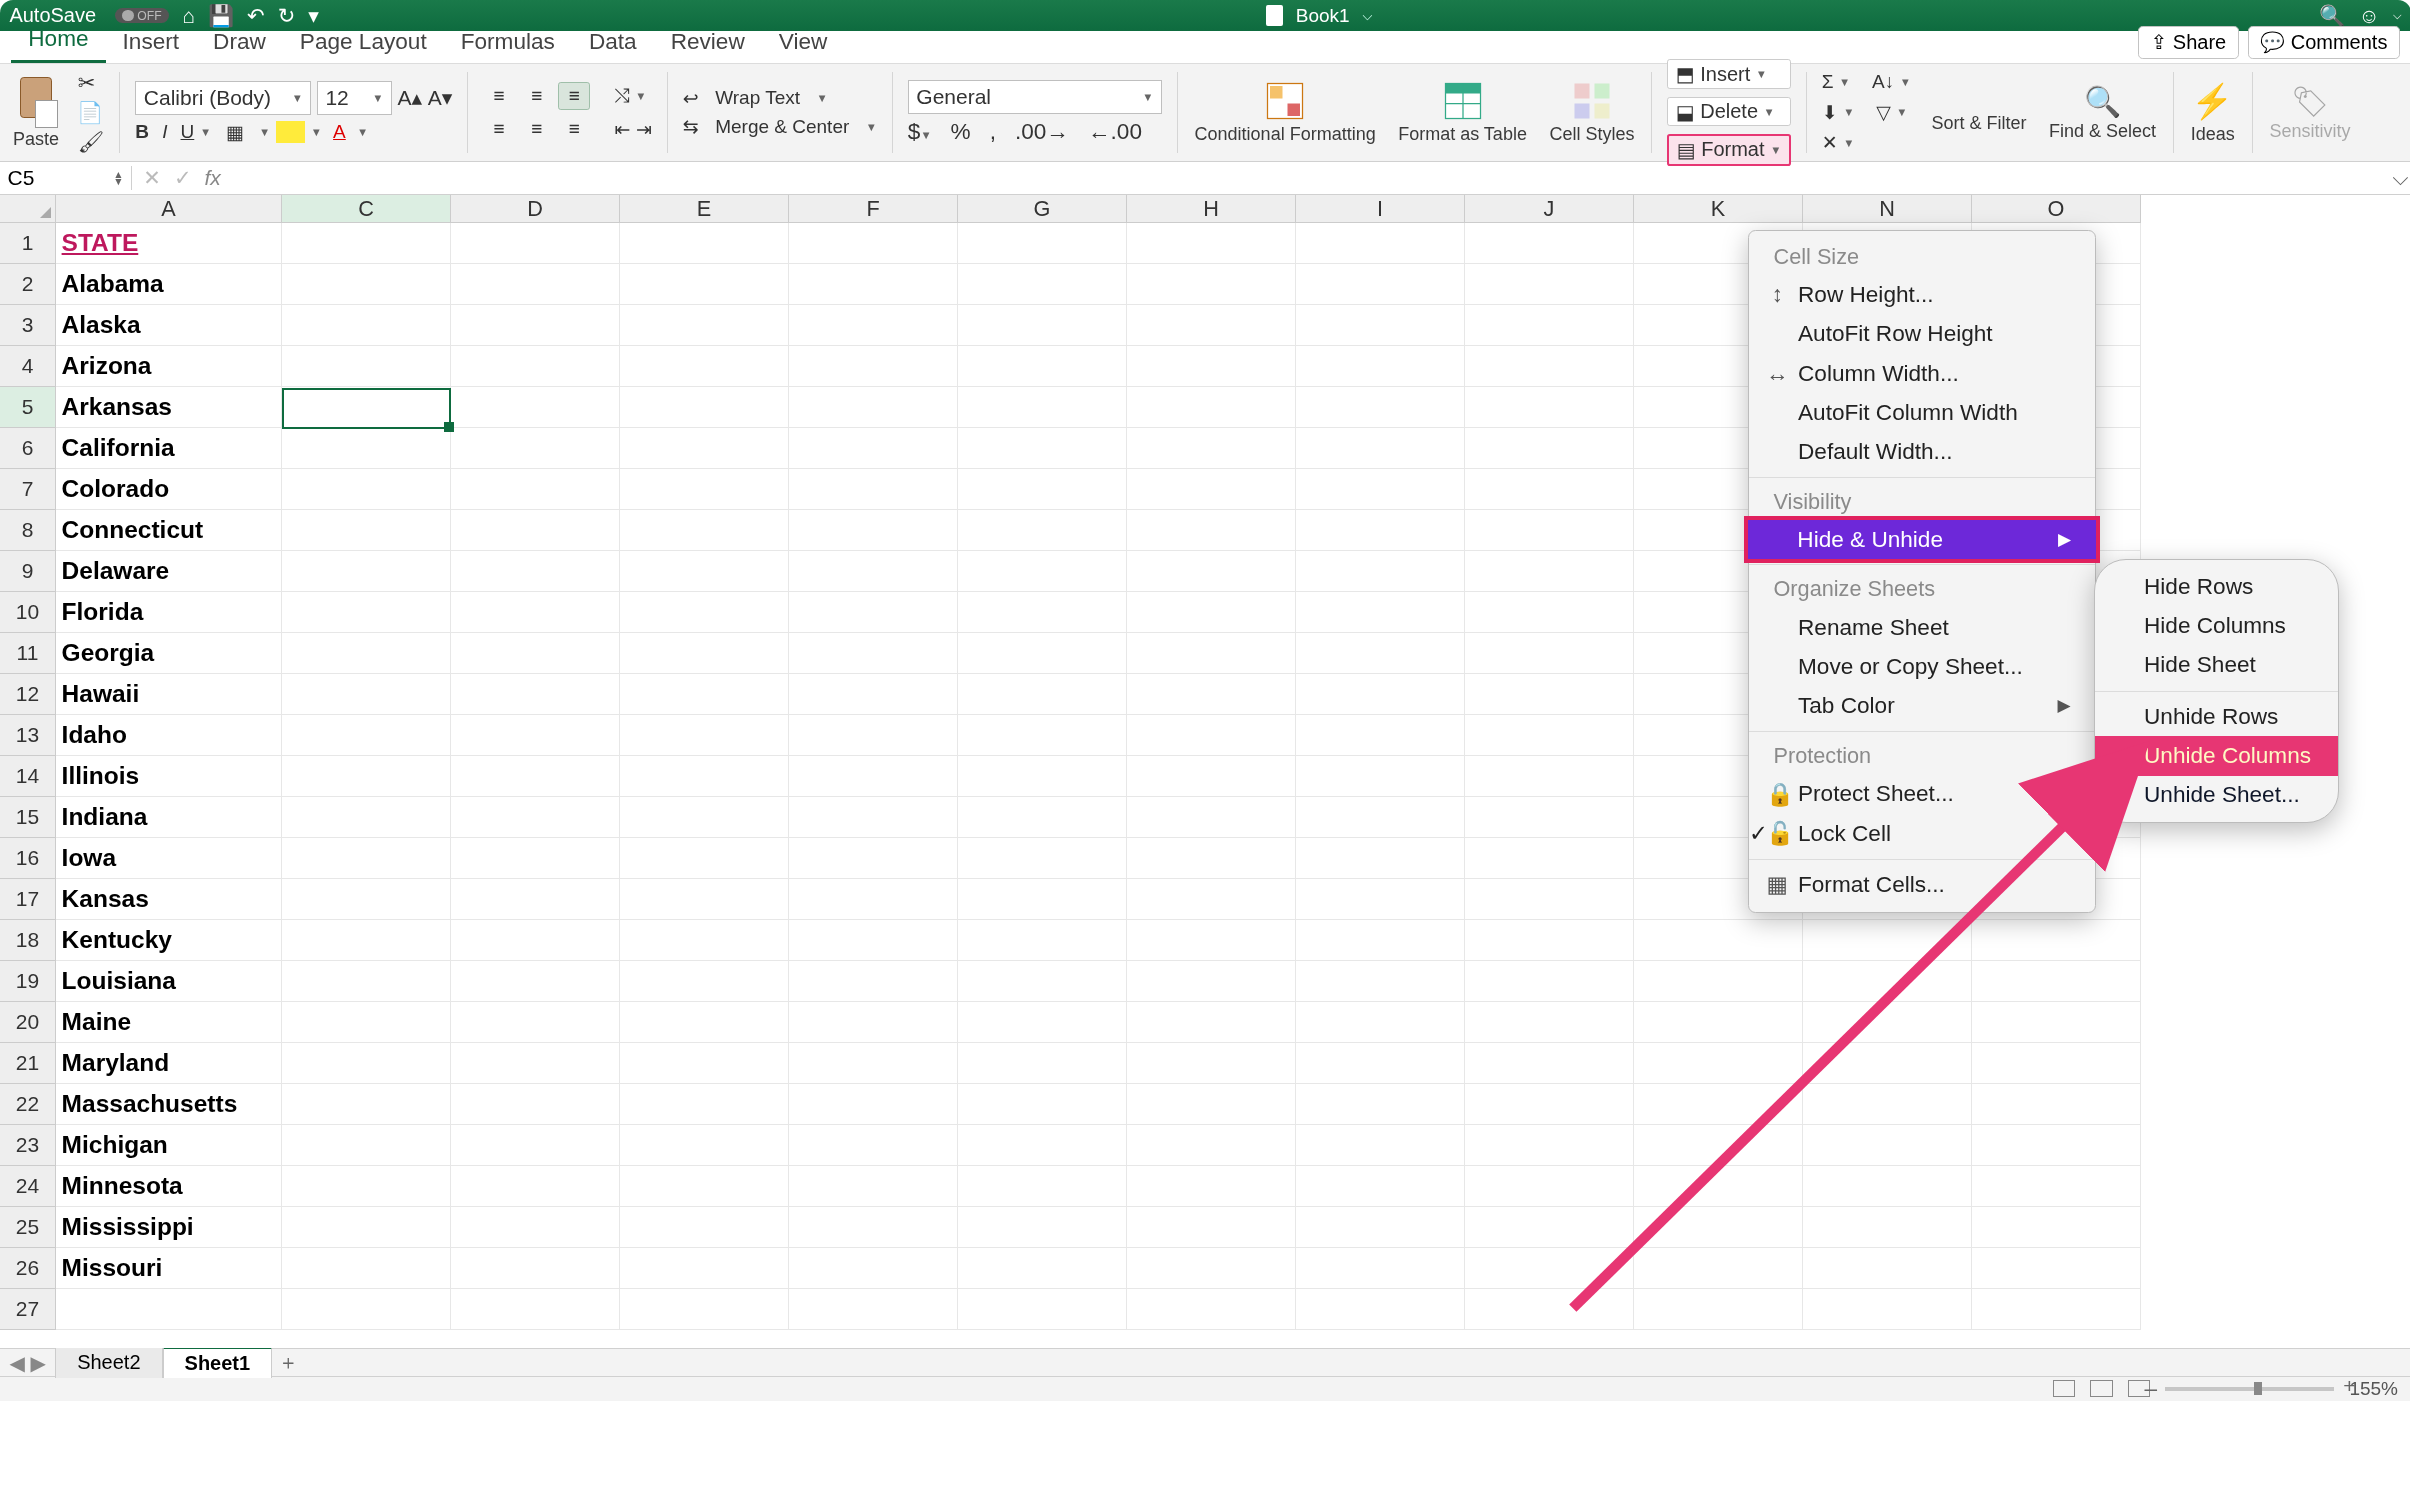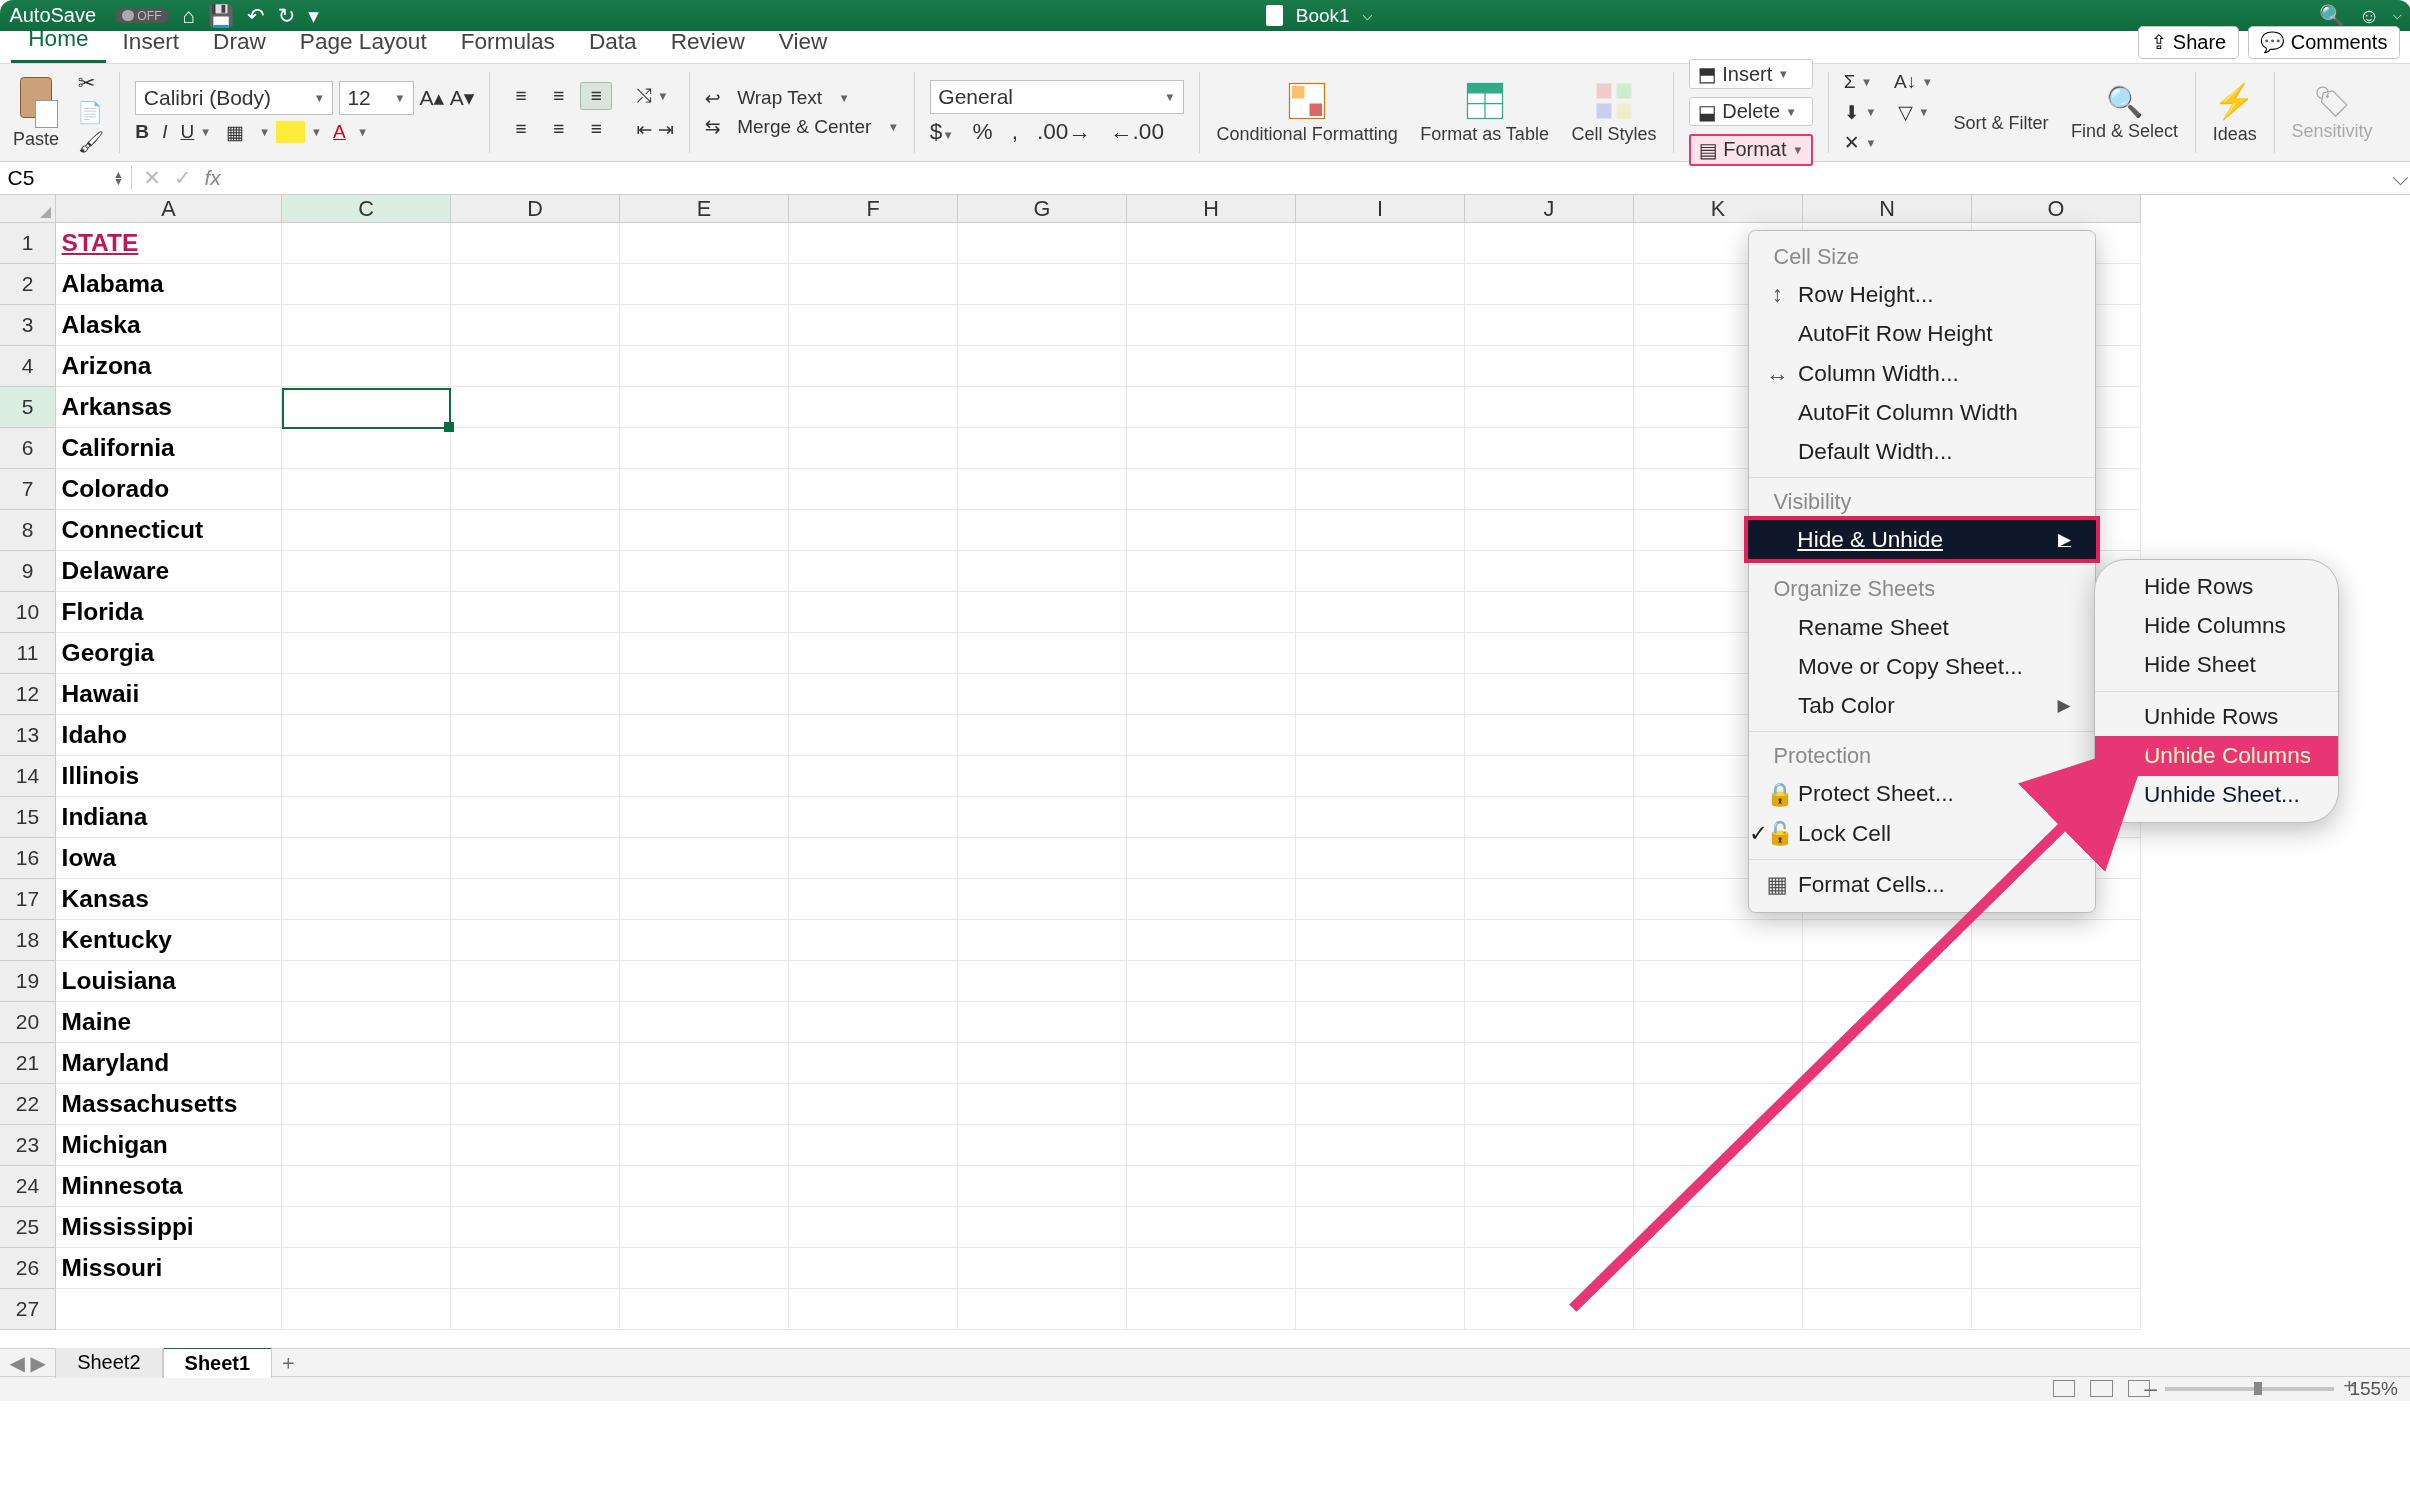--- a/index.html
+++ b/index.html
@@ -21,21 +21,21 @@
 .tab.active { color:#0e6b3f; border-bottom:3.8px solid #0e6b3f; font-weight:400;}
 .tabs-right{display:flex; align-items:center; gap:9.4px; padding-bottom:3.8px;}
 .sharebtn{border:0.9px solid #c3c3c3;border-radius:4.7px;padding:3.8px 11.3px;font-size:20px;background:#fff;display:flex;align-items:center;gap:5.6px;}
 
 .ribbon { height:98px; background:#f3f3f3; border-bottom:0.9px solid #d0d0d0; display:flex; align-items:center; padding:3.8px 7.5px; gap:7.5px; font-size:19px; color:#333;}
 .rgroup{display:flex;flex-direction:column;justify-content:center;gap:5.6px;padding:0 5.6px;height:100%;}
 .rsep{width:0.9px;height:81px;background:#d5d5d5;margin:0 1.9px;}
 .btnrow{display:flex;align-items:center;gap:5.6px;}
 .iconbox{width:30px;height:30px;border:0.9px solid transparent;display:flex;align-items:center;justify-content:center;border-radius:2.8px;background:#fff0;}
 .iconbox.sel{background:#d9e5dc;border:0.9px solid #9fbfa9;}
-.fontname{width:198px;height:34px;border:0.9px solid #bfbfbf;background:#fff;font-size:21px;padding:0 7.5px;display:flex;align-items:center;justify-content:space-between;}
+.fontname{width:176px;height:34px;border:0.9px solid #bfbfbf;background:#fff;font-size:21px;padding:0 7.5px;display:flex;align-items:center;justify-content:space-between;}
 .fontsz{width:75px;height:34px;border:0.9px solid #bfbfbf;background:#fff;font-size:21px;display:flex;align-items:center;justify-content:space-between;padding:0 7.5px;}
 .dropcaret{font-size:11.3px;color:#666;}
 .fmtnum{width:254px;height:34px;border:0.9px solid #bfbfbf;background:#fff;padding:0 7.5px;display:flex;align-items:center;justify-content:space-between;font-size:21px;}
 .vlabel{font-size:18px;text-align:center;line-height:1.05;color:#3a3a3a;}
 .bigbtn{display:flex;flex-direction:column;align-items:center;justify-content:center;gap:3.8px;padding:0 7.5px;}
 .bigico{width:40px;height:40px;}
 .paste-big{display:flex;flex-direction:column;align-items:center;gap:1.9px;}
 .paste-ico{width:43px;height:51px;position:relative;}
 .paste-ico .board{width:32px;height:41px;border:1.9px solid #8a5a2a;border-radius:3.8px;background:#caa17a;margin:auto;}
 .paste-ico .sheet{position:absolute;right:0;bottom:0;width:22.6px;height:28px;background:#fff;border:0.9px solid #999;}
@@ -85,21 +85,21 @@
 .zoomslider::after{content:"+";position:absolute;right:-21px;top:-13px;font-size:21px;color:#666;}
 .zoomhandle{position:absolute;left:89px;top:-4.7px;width:7.5px;height:13px;background:#888;}
 
 
 .menu{position:absolute;background:#f4f4f4;border:0.9px solid #bcbcbc;border-radius:7.5px;box-shadow:0 7.5px 26px rgba(0,0,0,.25);padding:7.5px 0;font-size:22.6px;color:#222;}
 .menu-hdr{padding:5.6px 24.5px;font-size:21.7px;color:#8a8a8a;}
 .menu-item{padding:6.6px 24.5px 6.6px 49px;display:flex;align-items:center;justify-content:space-between;position:relative;}
 .menu-item .ico{position:absolute;left:17px;width:22.6px;text-align:center;color:#555;}
 .menu-item .chev{font-size:17px;color:#555;}
 .menu-sep{height:0.9px;background:#dcdcdc;margin:5.6px 0;}
-.menu-item.hl{background:#0f172a;color:#fff;border:4.7px solid #e0215e;margin:-4.7px;z-index:2;text-decoration:underline;} 
+.menu-item.hl{background:#6d28d9;color:#fff;border:4.7px solid #e0215e;margin:-4.7px;z-index:2;} 
 .menu-item.hl .chev{color:#fff;}
 .submenu .menu-item.hov{background:#e73673;color:#fef9c3;}
 
 
 .annot{position:absolute;pointer-events:none;}
 
 
 .glyph{font-family:"Segoe UI Symbol","Apple Symbols",sans-serif;}
 .alignbtn{width:32px;height:28px;display:flex;align-items:center;justify-content:center;}
 </style>

